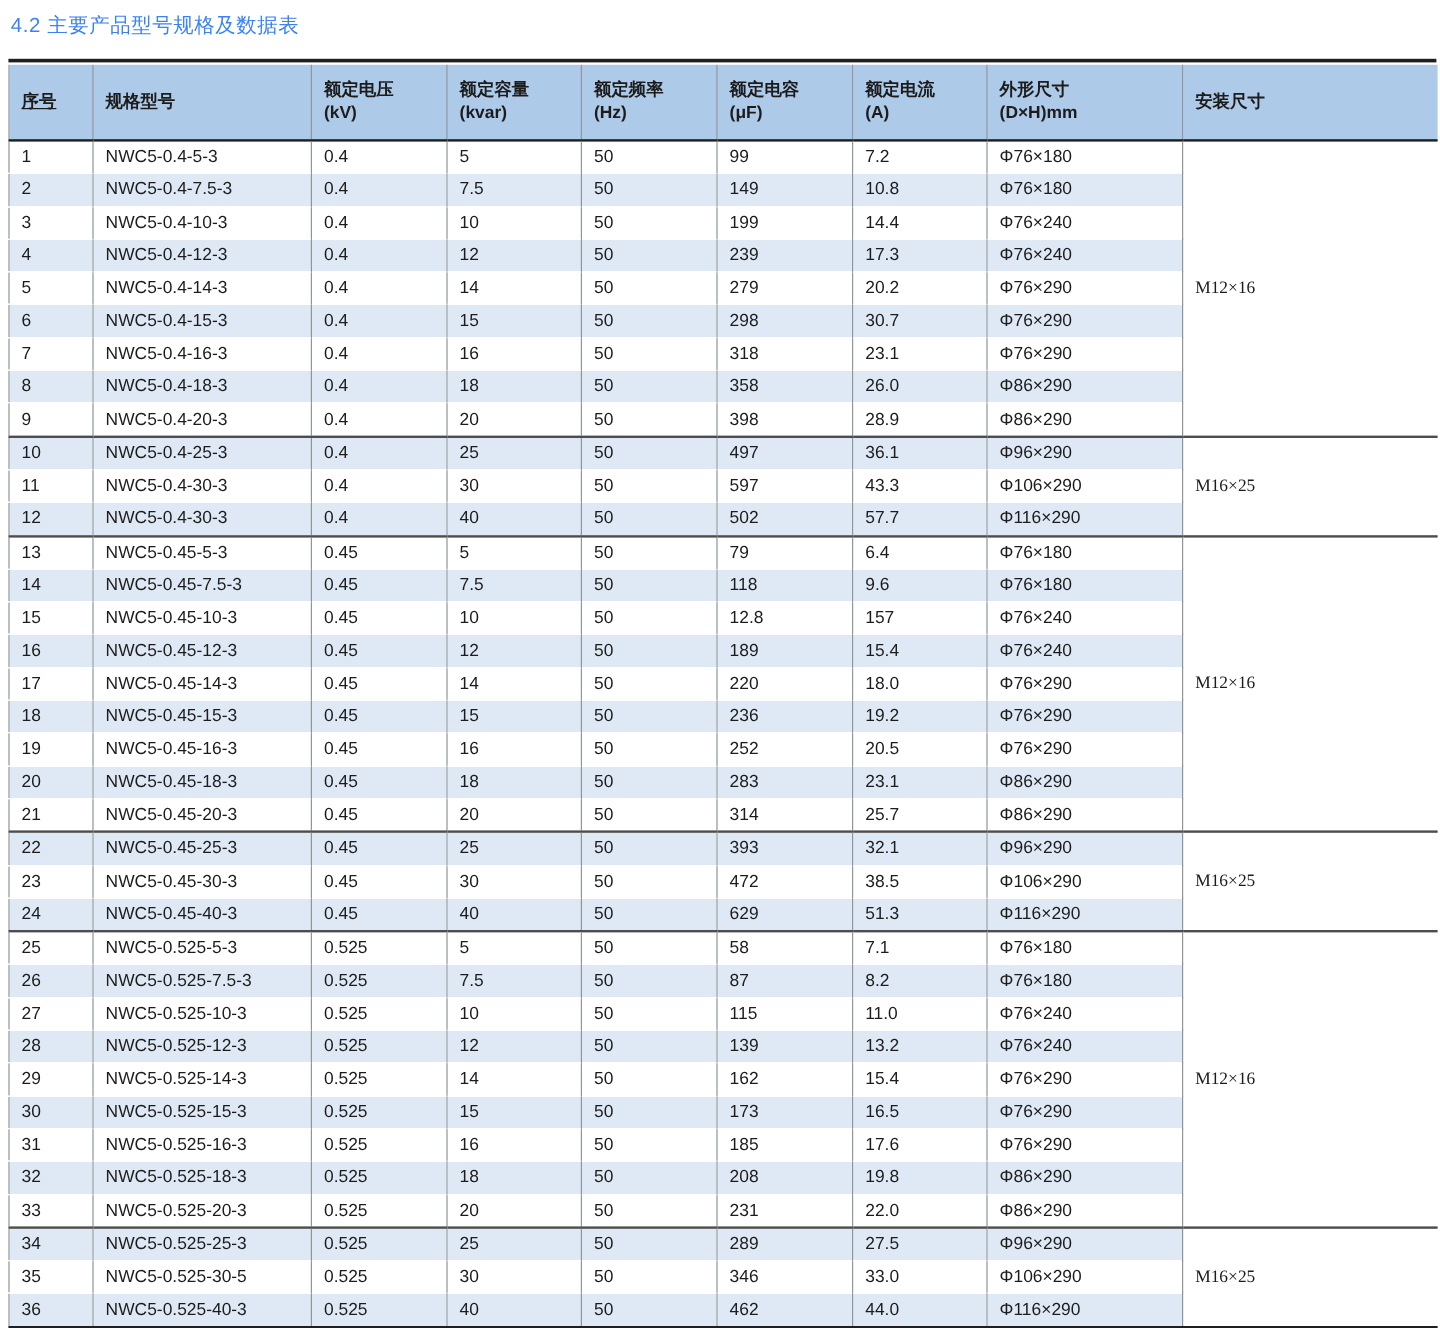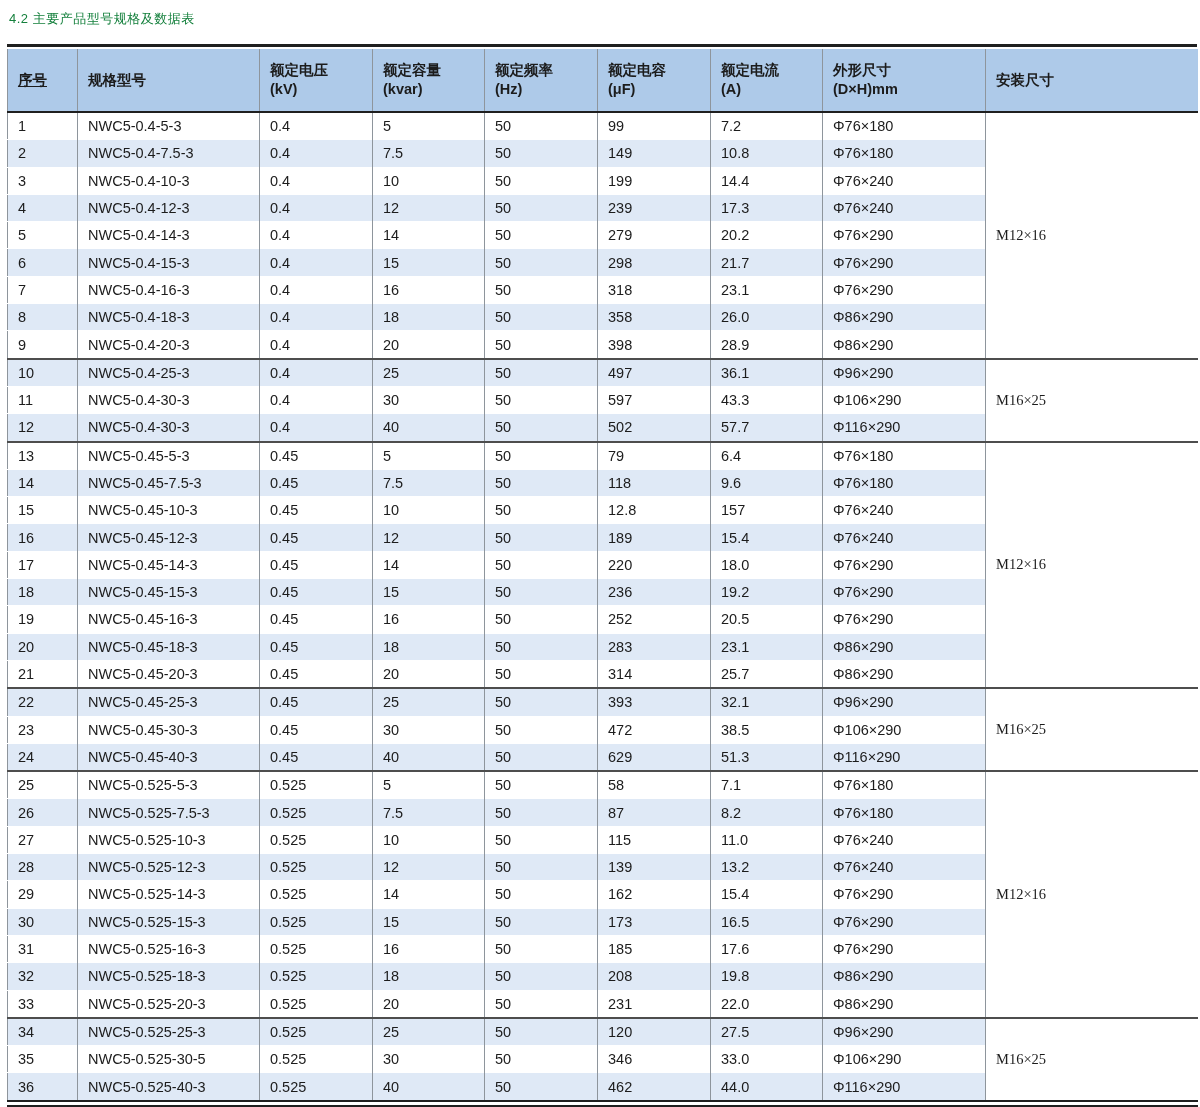--- a/index.html
+++ b/index.html
@@ -10,22 +10,22 @@
     font-family: "Liberation Sans", "DejaVu Sans", sans-serif;
   }
   .page {
     width: 1200px;
     height: 1107px;
     box-sizing: border-box;
     padding: 6px 3px 0 7px;
     background: #fff;
   }
   .title {
-    font-size: 13px;
-    color: #15803d;
+    font-size: 17px;
+    color: #3b82f6;
     margin: 4px 0 16px 2px;
     letter-spacing: 0.5px;
   }
   .table-wrap {
     width: 1190px;
     border-top: 3px solid var(--line-heavy);
     padding-top: 2px;
   }
   table.spec {
     width: 1190px;
@@ -165,21 +165,21 @@
             <td>20.2</td>
             <td>Φ76×290</td>
           </tr>
           <tr class="alt">
             <td>6</td>
             <td>NWC5-0.4-15-3</td>
             <td>0.4</td>
             <td>15</td>
             <td>50</td>
             <td>298</td>
-            <td>21.7</td>
+            <td>30.7</td>
             <td>Φ76×290</td>
           </tr>
           <tr>
             <td>7</td>
             <td>NWC5-0.4-16-3</td>
             <td>0.4</td>
             <td>16</td>
             <td>50</td>
             <td>318</td>
             <td>23.1</td>
@@ -448,21 +448,21 @@
             <td>231</td>
             <td>22.0</td>
             <td>Φ86×290</td>
           </tr>
           <tr class="group-start alt">
             <td>34</td>
             <td>NWC5-0.525-25-3</td>
             <td>0.525</td>
             <td>25</td>
             <td>50</td>
-            <td>120</td>
+            <td>289</td>
             <td>27.5</td>
             <td>Φ96×290</td>
             <td rowspan="3" class="mount">M16×25</td>
           </tr>
           <tr>
             <td>35</td>
             <td>NWC5-0.525-30-5</td>
             <td>0.525</td>
             <td>30</td>
             <td>50</td>

